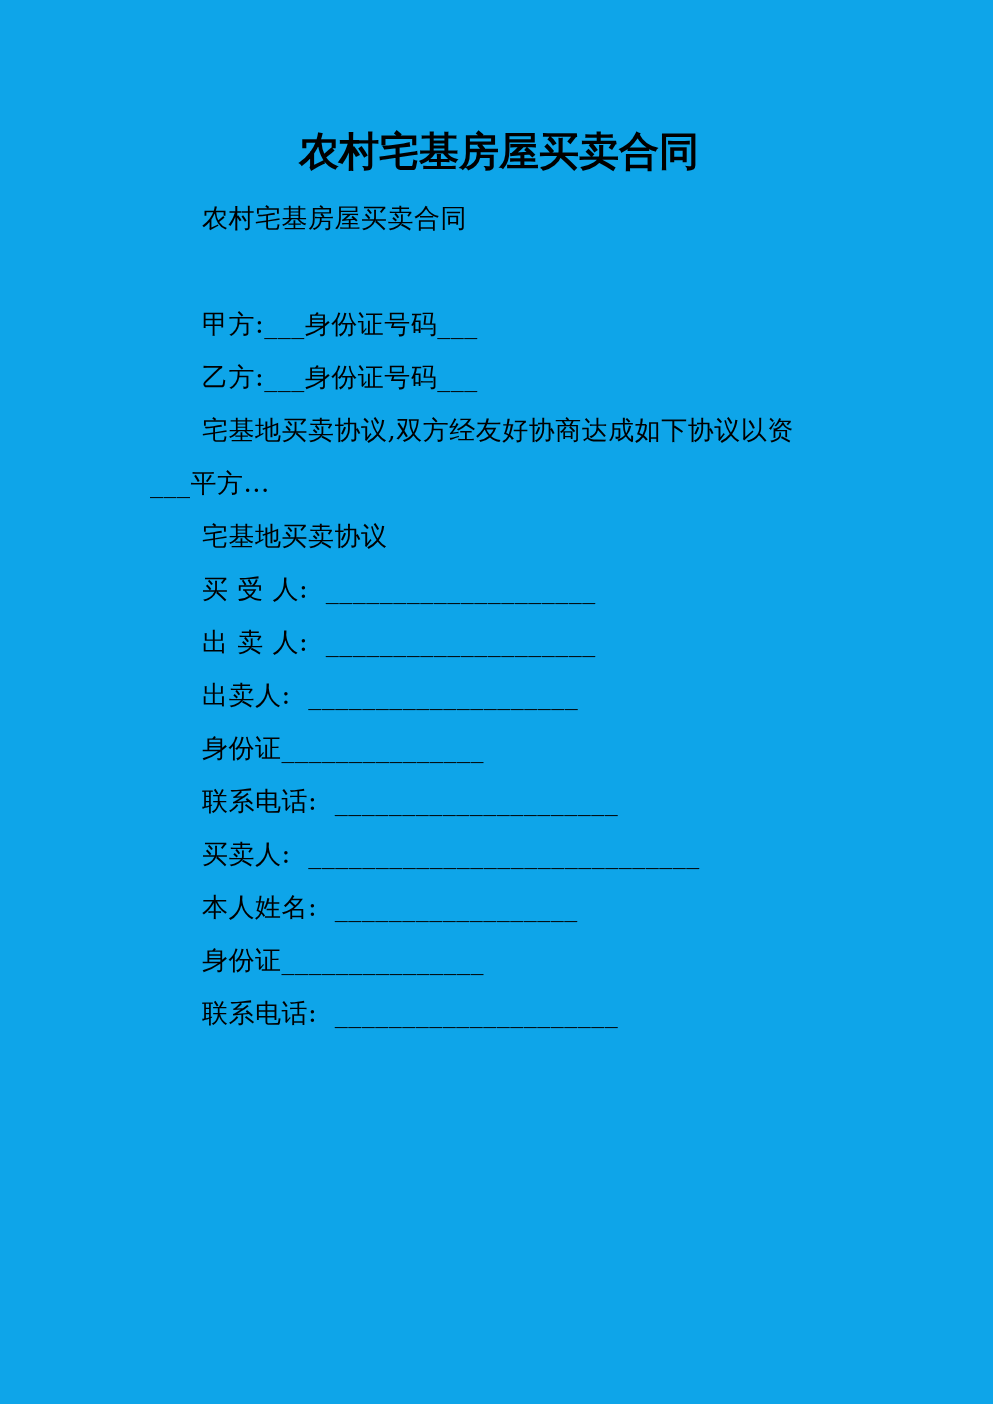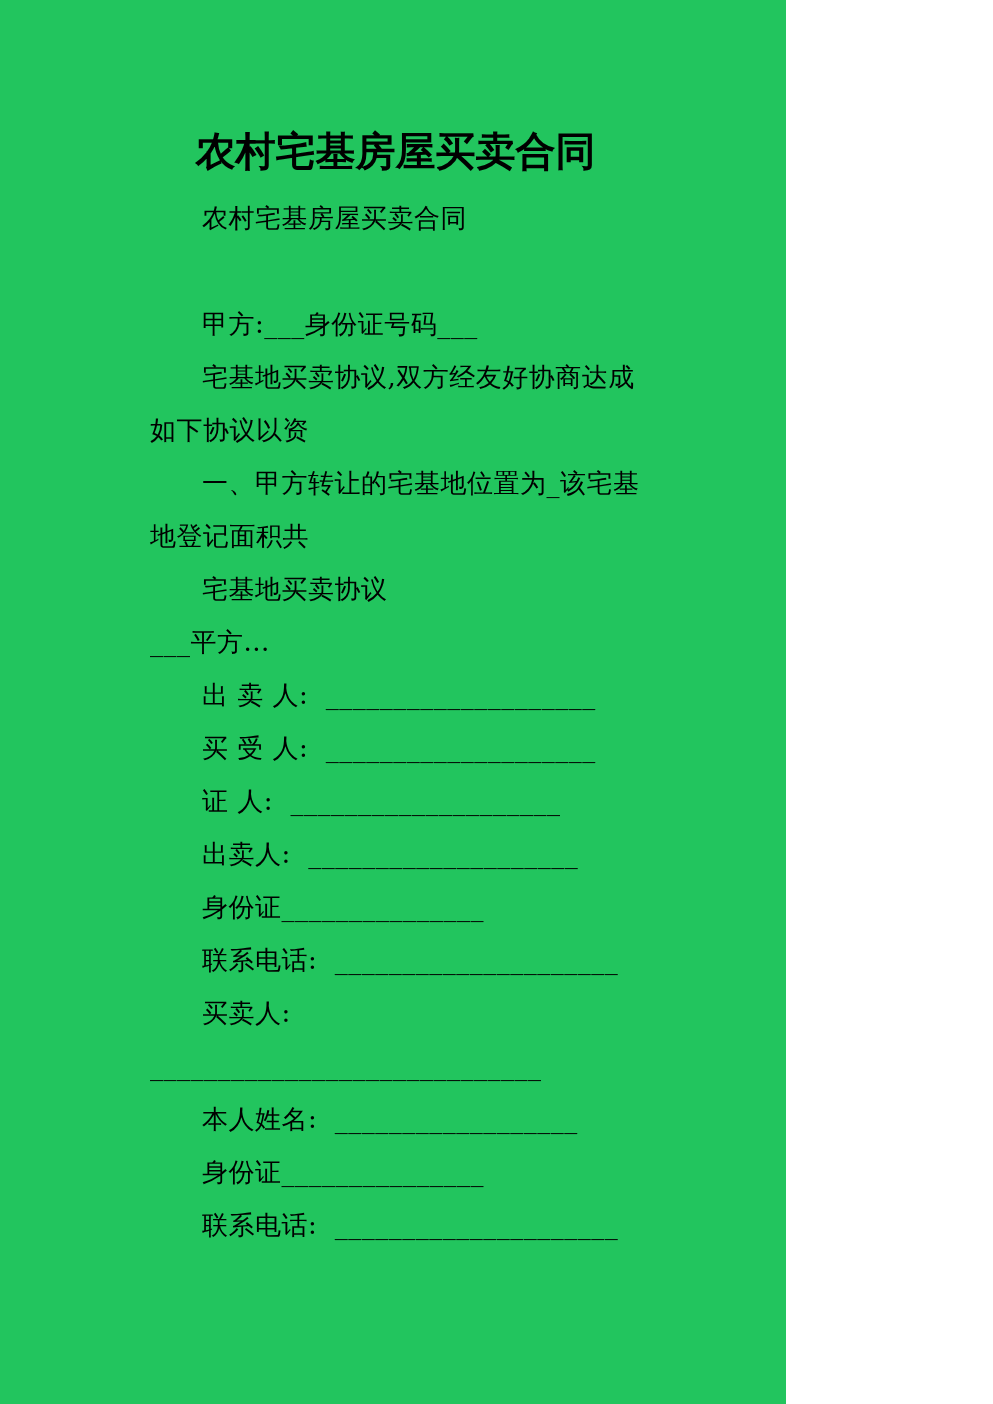--- a/index.html
+++ b/index.html
@@ -9,24 +9,24 @@
   }
   body {
     width: 993px;
     height: 1404px;
     overflow: hidden;
     font-family: "DejaVu Serif", "Liberation Serif", serif;
     color: #000000;
   }
   .page {
     box-sizing: border-box;
-    width: 786px;
+    width: 993px;
     height: 1404px;
     padding: 118px 145px 0 150px;
-    background: #22c55e;
+    background: #0ea5e9;
   }
   .doc-title {
     margin: 0 0 8px 0;
     font-size: 40px;
     line-height: 66px;
     font-weight: bold;
     text-align: center;
     white-space: pre-wrap;
   }
   .line {
@@ -42,27 +42,26 @@
 </style>
 </head>
 <body>
 
 <div class="page">
   <h1 class="doc-title">农村宅基房屋买卖合同</h1>
 
   <div class="line indent">农村宅基房屋买卖合同</div>
   <div class="line"></div>
   <div class="line indent">甲方:___身份证号码___</div>
+  <div class="line indent">乙方:___身份证号码___</div>
   <div class="line indent">宅基地买卖协议,双方经友好协商达成如下协议以资</div>
-  <div class="line indent">一、甲方转让的宅基地位置为_该宅基地登记面积共</div>
+  <div class="line">___平方...</div>
   <div class="line indent">宅基地买卖协议</div>
-  <div class="line">___平方...</div>
+  <div class="line indent">买 受 人:  ____________________</div>
   <div class="line indent">出 卖 人:  ____________________</div>
-  <div class="line indent">买 受 人:  ____________________</div>
-  <div class="line indent">证 人:  ____________________</div>
   <div class="line indent">出卖人:  ____________________</div>
   <div class="line indent">身份证_______________</div>
   <div class="line indent">联系电话:  _____________________</div>
   <div class="line indent">买卖人:  _____________________________</div>
   <div class="line indent">本人姓名:  __________________</div>
   <div class="line indent">身份证_______________</div>
   <div class="line indent">联系电话:  _____________________</div>
 </div>
 
 </body></html>

